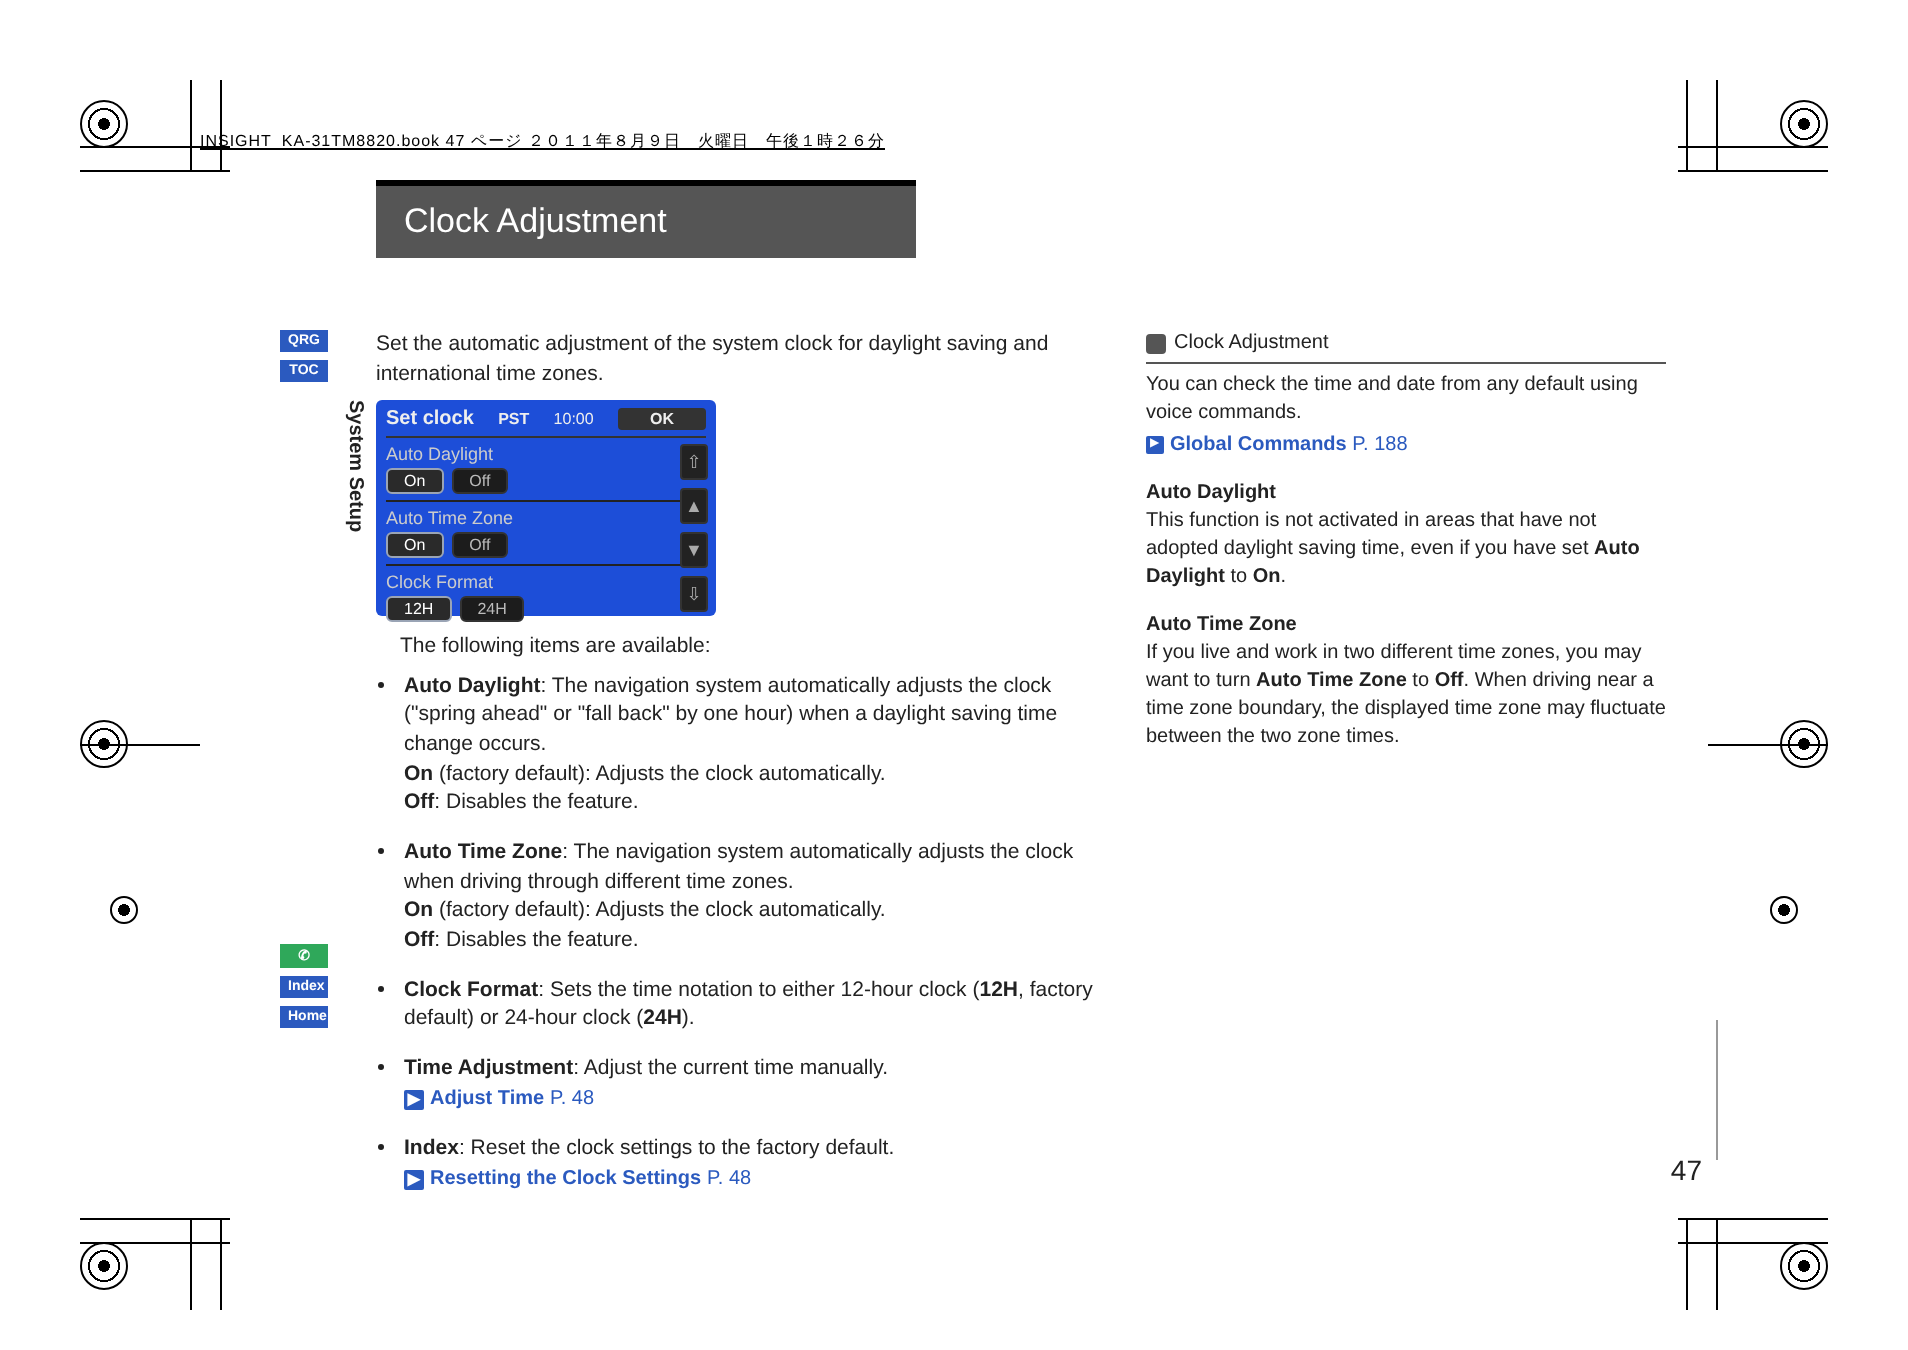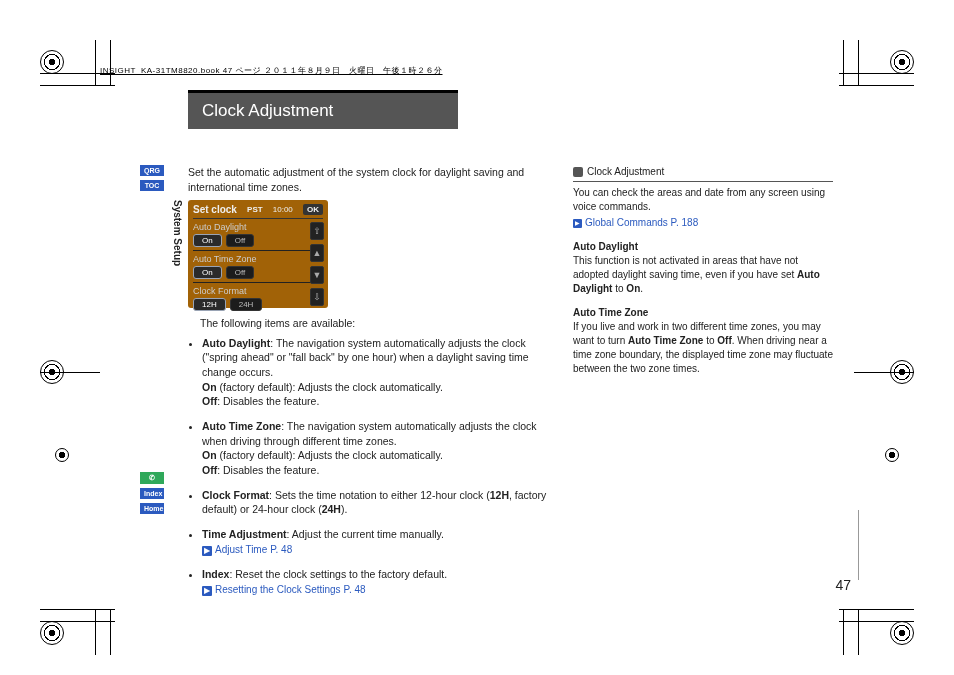--- a/index.html
+++ b/index.html
@@ -140,47 +140,47 @@
   .col-main { width: 360px; }
   .col-side { width: 260px; font-size: 10px; line-height: 1.4; }
 
   .breadcrumb { font-size: 10.5px; margin-bottom: 6px; }
   .breadcrumb .tri { font-size: 9px; }
   .intro { font-size: 10.5px; line-height: 1.4; margin-bottom: 6px; }
 
   .screenshot-row { display: flex; gap: 12px; margin-bottom: 8px; }
 
   .screen {
-    width: 140px;
+    width: 170px;
     height: 108px;
-    background: #a16207;
+    background: #1d4ed8;
     border-radius: 3px;
     color: #ddd;
     font-size: 9px;
     padding: 4px 5px;
     position: relative;
     font-family: Arial, sans-serif;
   }
   .screen .top { display:flex; justify-content:space-between; align-items:center; border-bottom:1px solid #333; padding-bottom:3px; color:#eee; font-weight:bold; font-size:10px;}
-  .screen .top .ok { background:#333; padding:1px 4px; border-radius:2px; font-size:8px;}
+  .screen .top .ok { background:#333; padding:1px 16px; border-radius:2px; font-size:8px;}
   .screen .row { display:flex; align-items:center; height:16px; border-bottom:1px solid #222; padding:2px 0;}
   .screen .row-label { flex:1; color:#ccc; }
   .screen .btn { background:#1c1c1c; border:1px solid #333; border-radius:3px; padding:1px 8px; margin-right:4px; color:#bbb; font-size:8px;}
   .screen .btn.active { background:#2a2a2a; border-color:#9aa4b5; color:#fff;}
   .screen .side-ctrl { position:absolute; right:4px; display:flex; flex-direction:column; gap:4px; top:22px;}
   .screen .side-ctrl div { width:14px; height:18px; background:#222; border:1px solid #333; border-radius:2px; color:#aaa; text-align:center; line-height:16px; font-size:9px;}
 
   .select-item { font-size: 10.5px; }
 
   .para { font-size: 10.5px; line-height: 1.45; margin: 4px 12px; }
 
   ul.items { padding-left: 14px; margin: 4px 0; }
   ul.items li { margin-bottom: 10px; font-size: 10.5px; line-height: 1.4; }
   .bold { font-weight: bold; }
-  .link { color: #2b5abf; font-weight: normal; font-size: 10px; }
+  .link { color: #2b5abf; font-weight: bold; font-size: 10px; }
   .link .arrow { display:inline-block; background:#2b5abf; color:#fff; width:10px; height:10px; font-size:8px; text-align:center; line-height:10px; margin-right:3px; border-radius:1px;}
   .pnum { color: #2b5abf; font-weight: normal; font-size:10px;}
 
   .side-head { display:flex; align-items:center; gap:4px; font-size:10px; border-bottom:1px solid #555; padding-bottom:2px; margin-bottom:4px;}
   .side-head .dot { width:10px; height:10px; background:#555; border-radius:2px;}
   .side-icon { display:inline-block; width:9px; height:9px; background:#2b5abf; border-radius:1px; vertical-align:middle; margin-right:3px; position:relative;}
   .side-icon::after{content:"▶"; color:#fff; font-size:6px; position:absolute; top:0; left:2px; line-height:9px;}
 
   .side-sub { margin-top: 10px; }
   .side-sub .bold { font-size: 10px; }
@@ -312,21 +312,21 @@
           <span class="link"><span class="arrow">▶</span><span>Resetting the Clock Settings</span></span> <span class="pnum">P. 48</span>
         </li>
       </ul>
     </div>
 
     <div class="col-side">
       <div class="side-head">
         <span class="dot"></span>
         <span>Clock Adjustment</span>
       </div>
-      <div>You can check the areas and date from any screen using voice commands.</div>
+      <div>You can check the time and date from any default using voice commands.</div>
       <div style="margin-top:2px">
         <span class="side-icon"></span><span class="link" style="font-size:10px">Global Commands</span> <span class="pnum">P. 188</span>
       </div>
 
       <div class="side-sub">
         <div class="bold">Auto Daylight</div>
         <div>
           <span>This function is not activated in areas that have not adopted daylight saving time, even if you have set </span><span class="bold">Auto Daylight</span><span> to </span><span class="bold">On</span><span>.</span>
         </div>
       </div>

